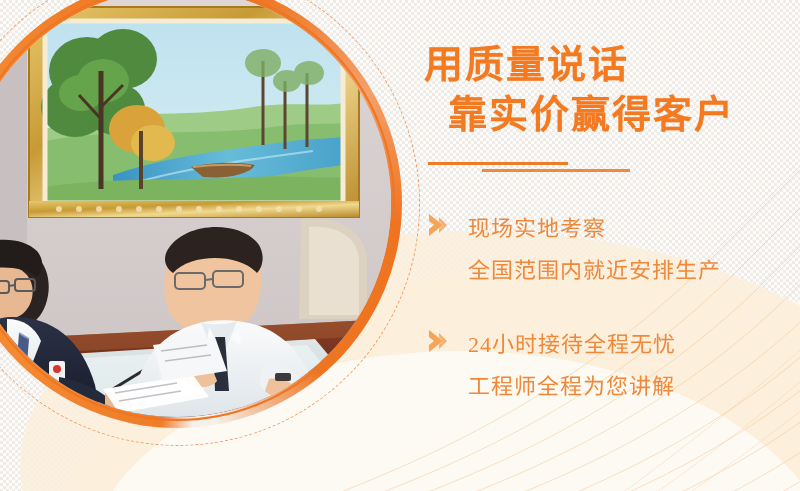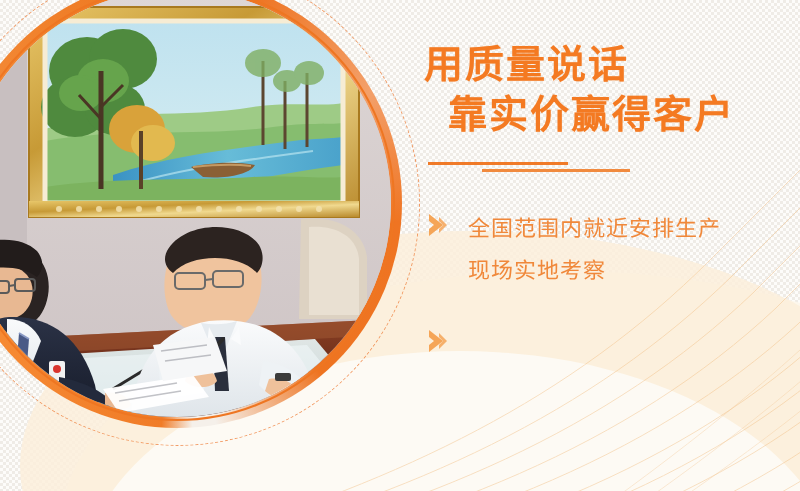--- a/index.html
+++ b/index.html
@@ -360,29 +360,31 @@
 
     <div class="bullets">
 
       <div class="bullet">
         <span class="arrow-icon">
           <svg width="24" height="26" viewBox="0 0 24 26" aria-hidden="true">
             <path d="M3 2 L17 13 L3 24 L3 17 L8 13 L3 9 Z" fill="#f5a557"></path>
             <path d="M13 5 L21 13 L13 21 L13 17 L17 13 L13 9 Z" fill="#f5a557" opacity=".85"></path>
           </svg>
         </span>
+        <div class="b-line">现场实地考察</div>
         <div class="b-line">全国范围内就近安排生产</div>
-        <div class="b-line">现场实地考察</div>
       </div>
 
       <div class="bullet">
         <span class="arrow-icon">
           <svg width="24" height="26" viewBox="0 0 24 26" aria-hidden="true">
             <path d="M3 2 L17 13 L3 24 L3 17 L8 13 L3 9 Z" fill="#f5a557"></path>
             <path d="M13 5 L21 13 L13 21 L13 17 L17 13 L13 9 Z" fill="#f5a557" opacity=".85"></path>
           </svg>
         </span>
+        <div class="b-line">24小时接待全程无忧</div>
+        <div class="b-line">工程师全程为您讲解</div>
       </div>
 
     </div>
   </div>
 
 </div>
 
 </body></html>

